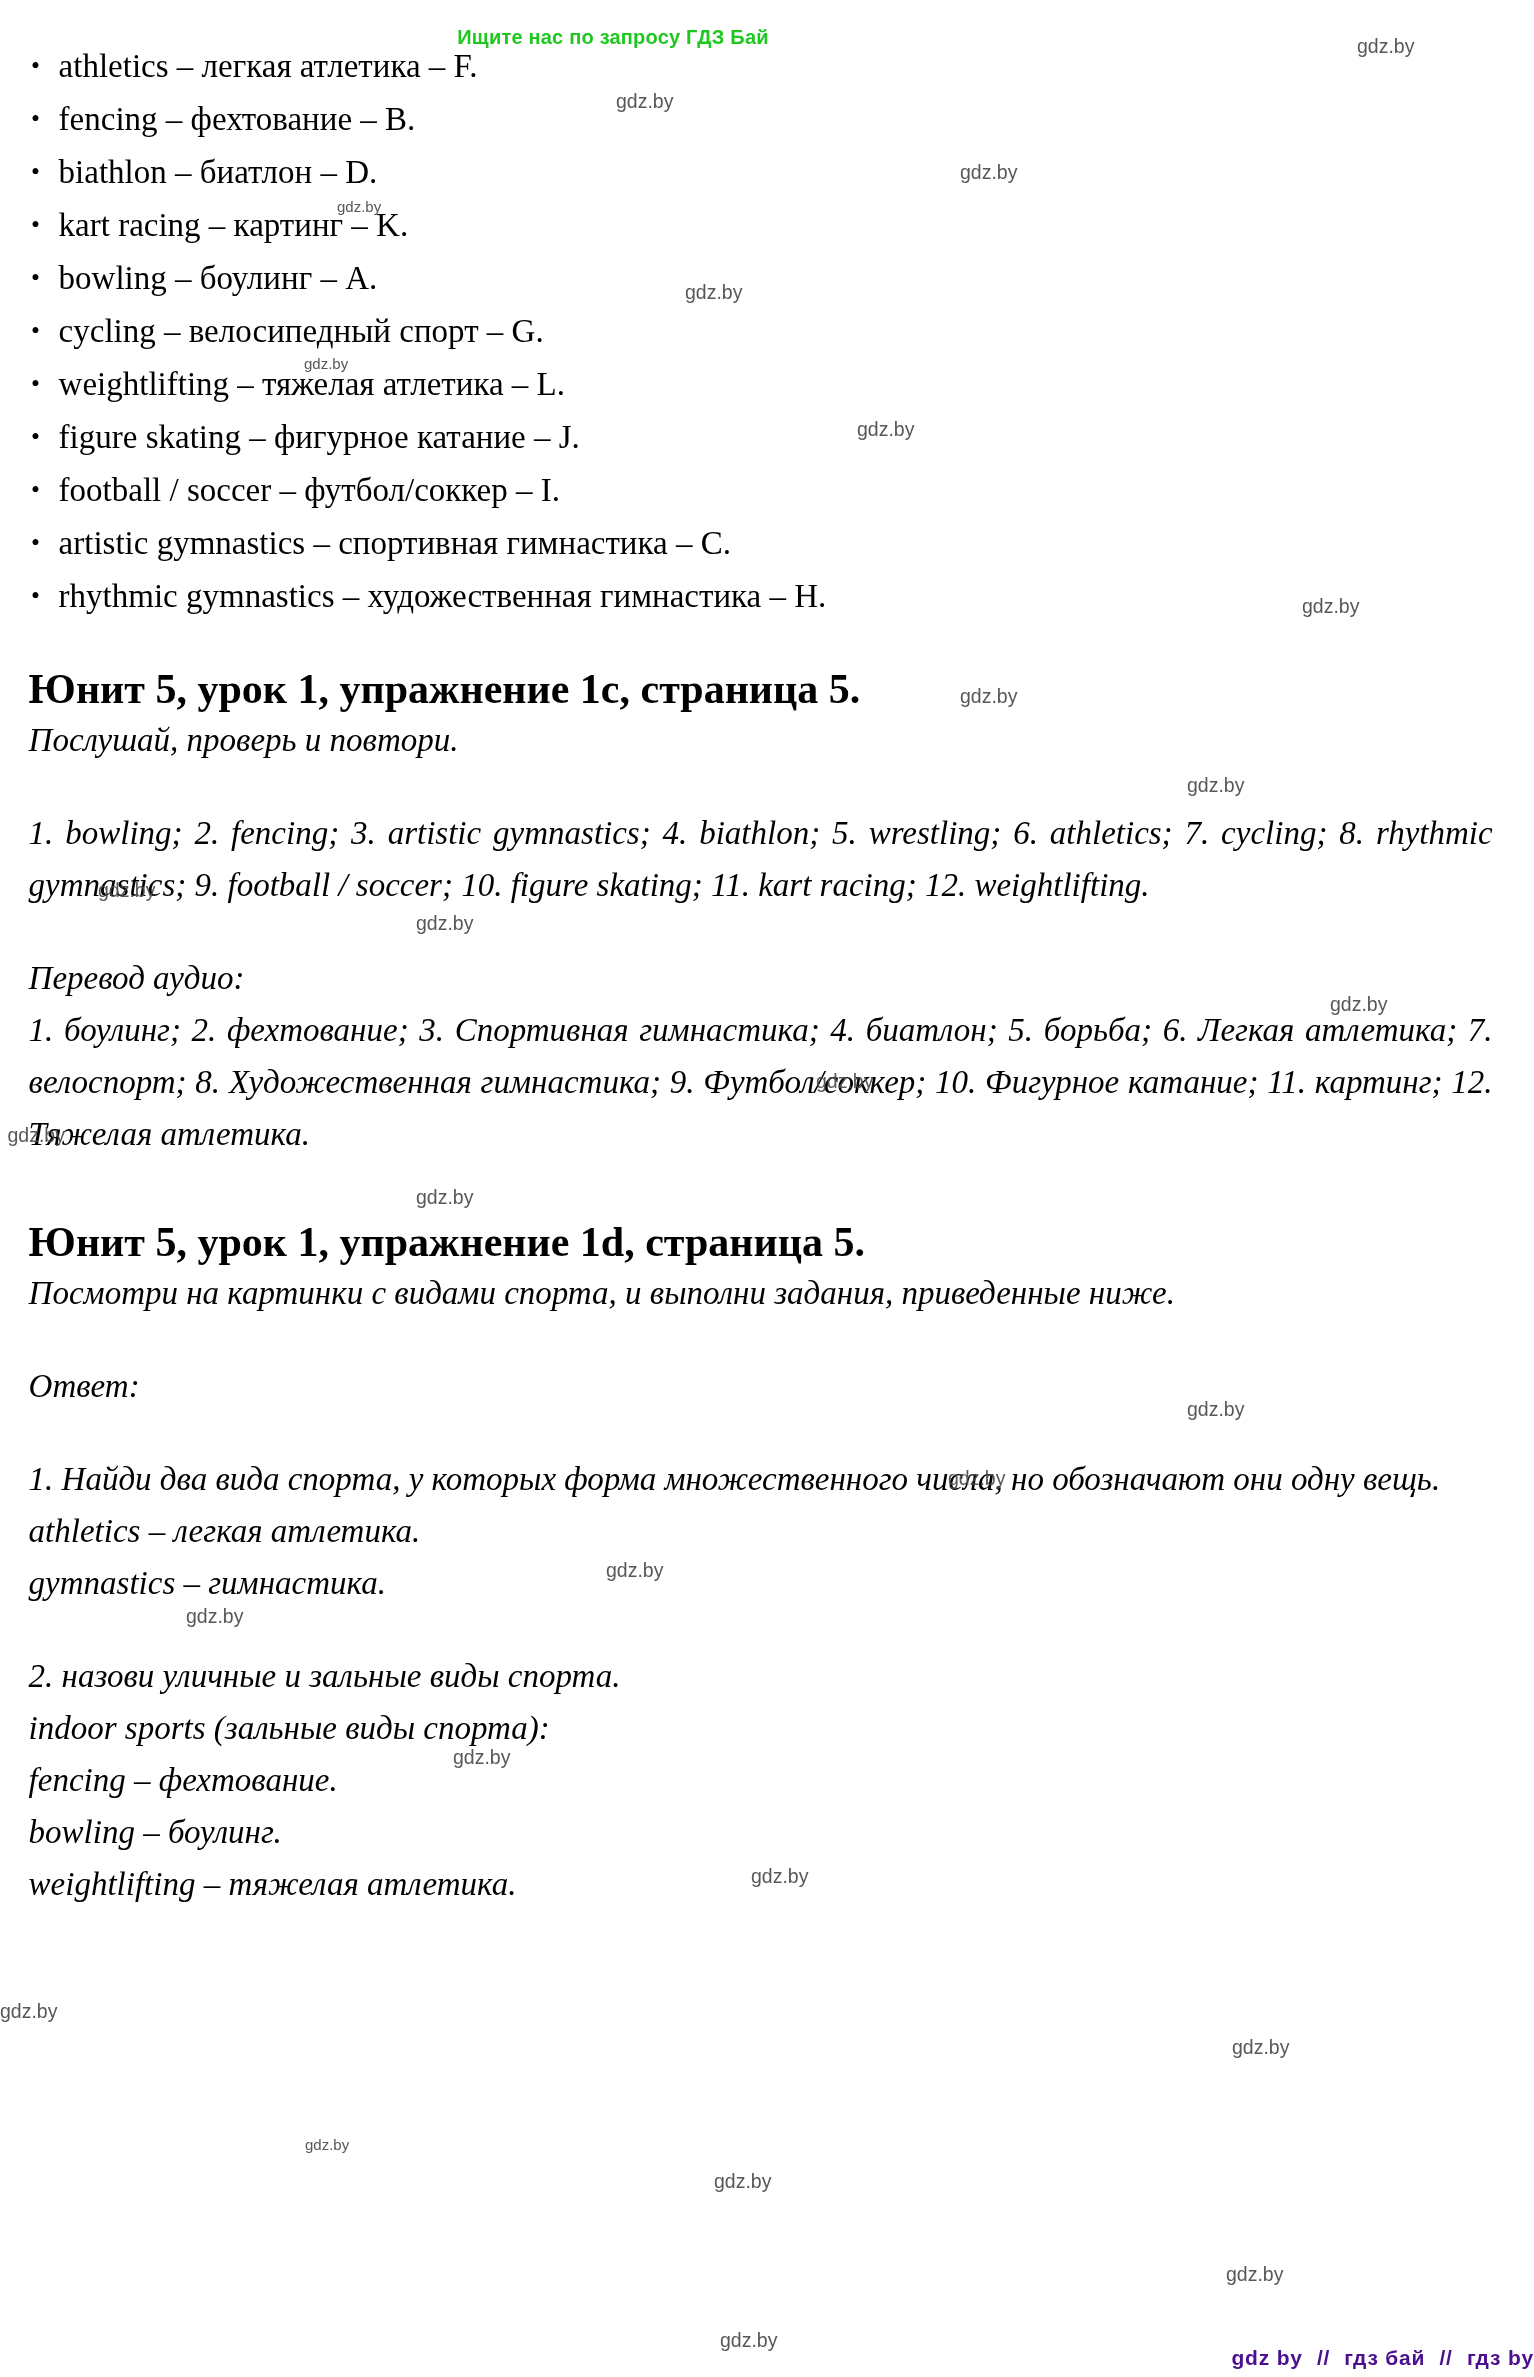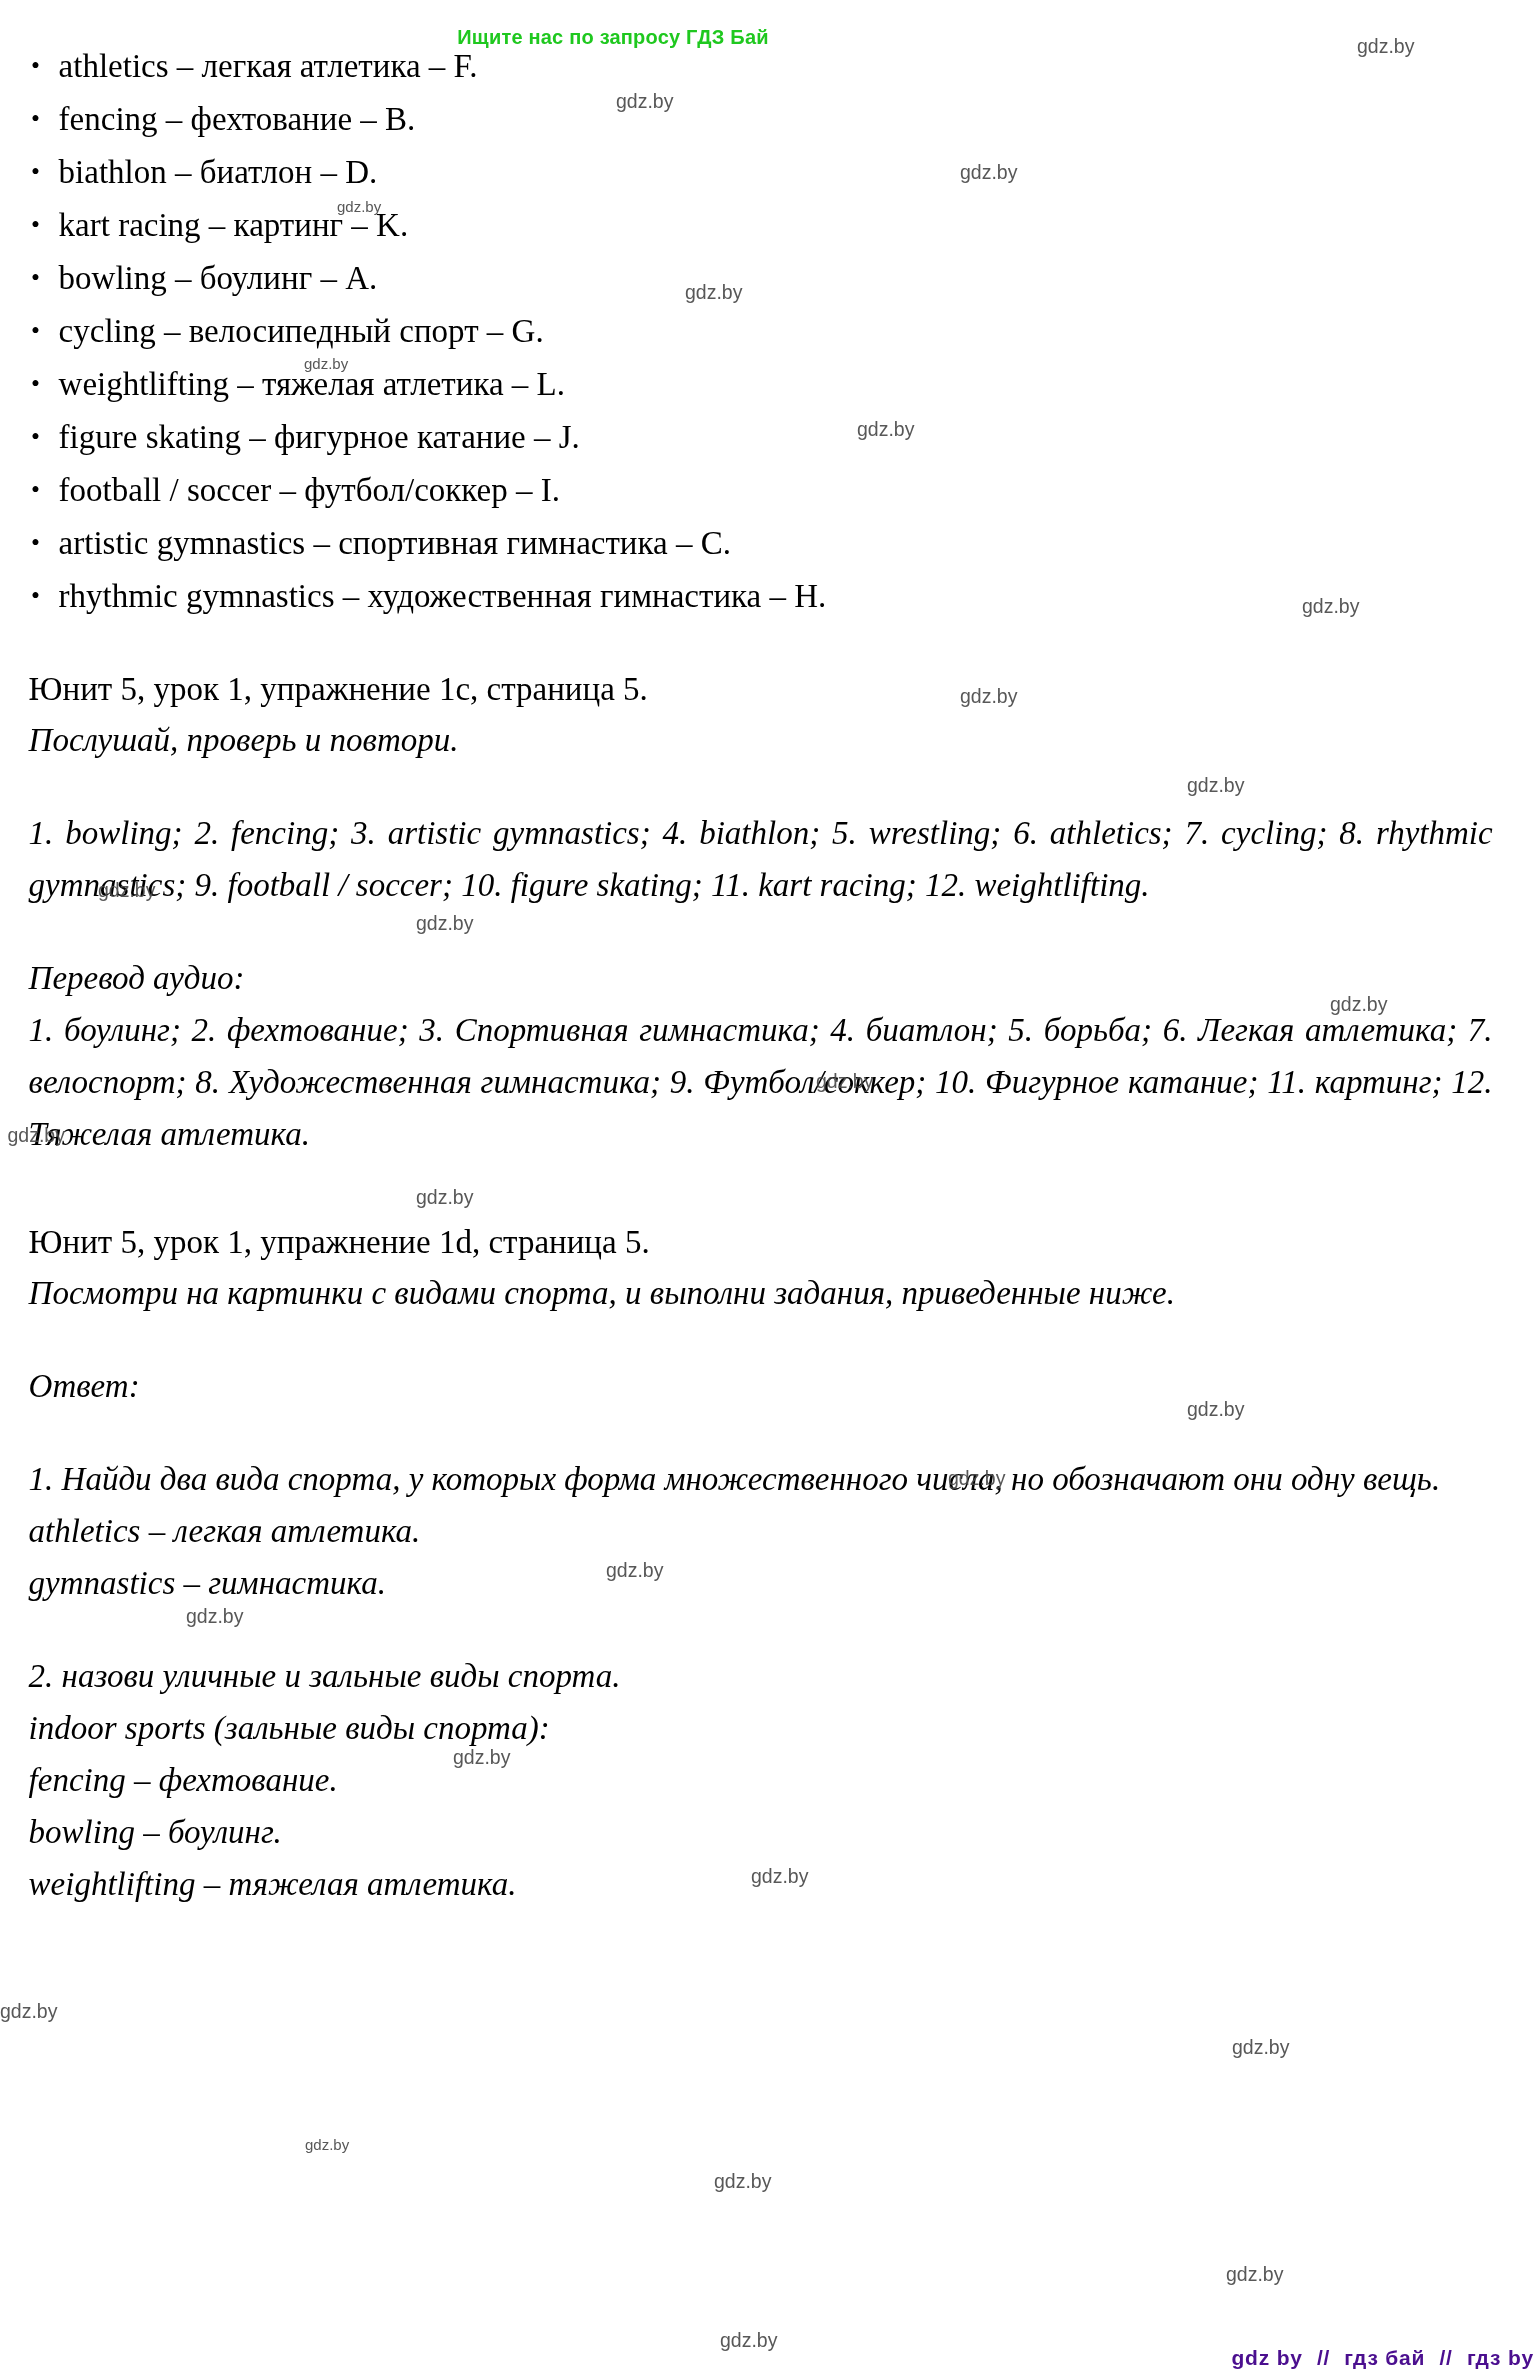--- a/index.html
+++ b/index.html
@@ -78,22 +78,22 @@
   }
   .bullets li::before {
     content: "\2022";
     position: absolute;
     left: 2.3px;
     top: -1.5px;
     font-size: 25.5px;
   }
 
   h2.sect {
-    font-size: 33px;
-    font-weight: normal;
+    font-size: 42px;
+    font-weight: bold;
     line-height: 50px;
     margin: 0;
     white-space: nowrap;
   }
 
   p.para {
     font-size: 33px;
     line-height: 52px;
     margin: 0;
     text-align: justify;

